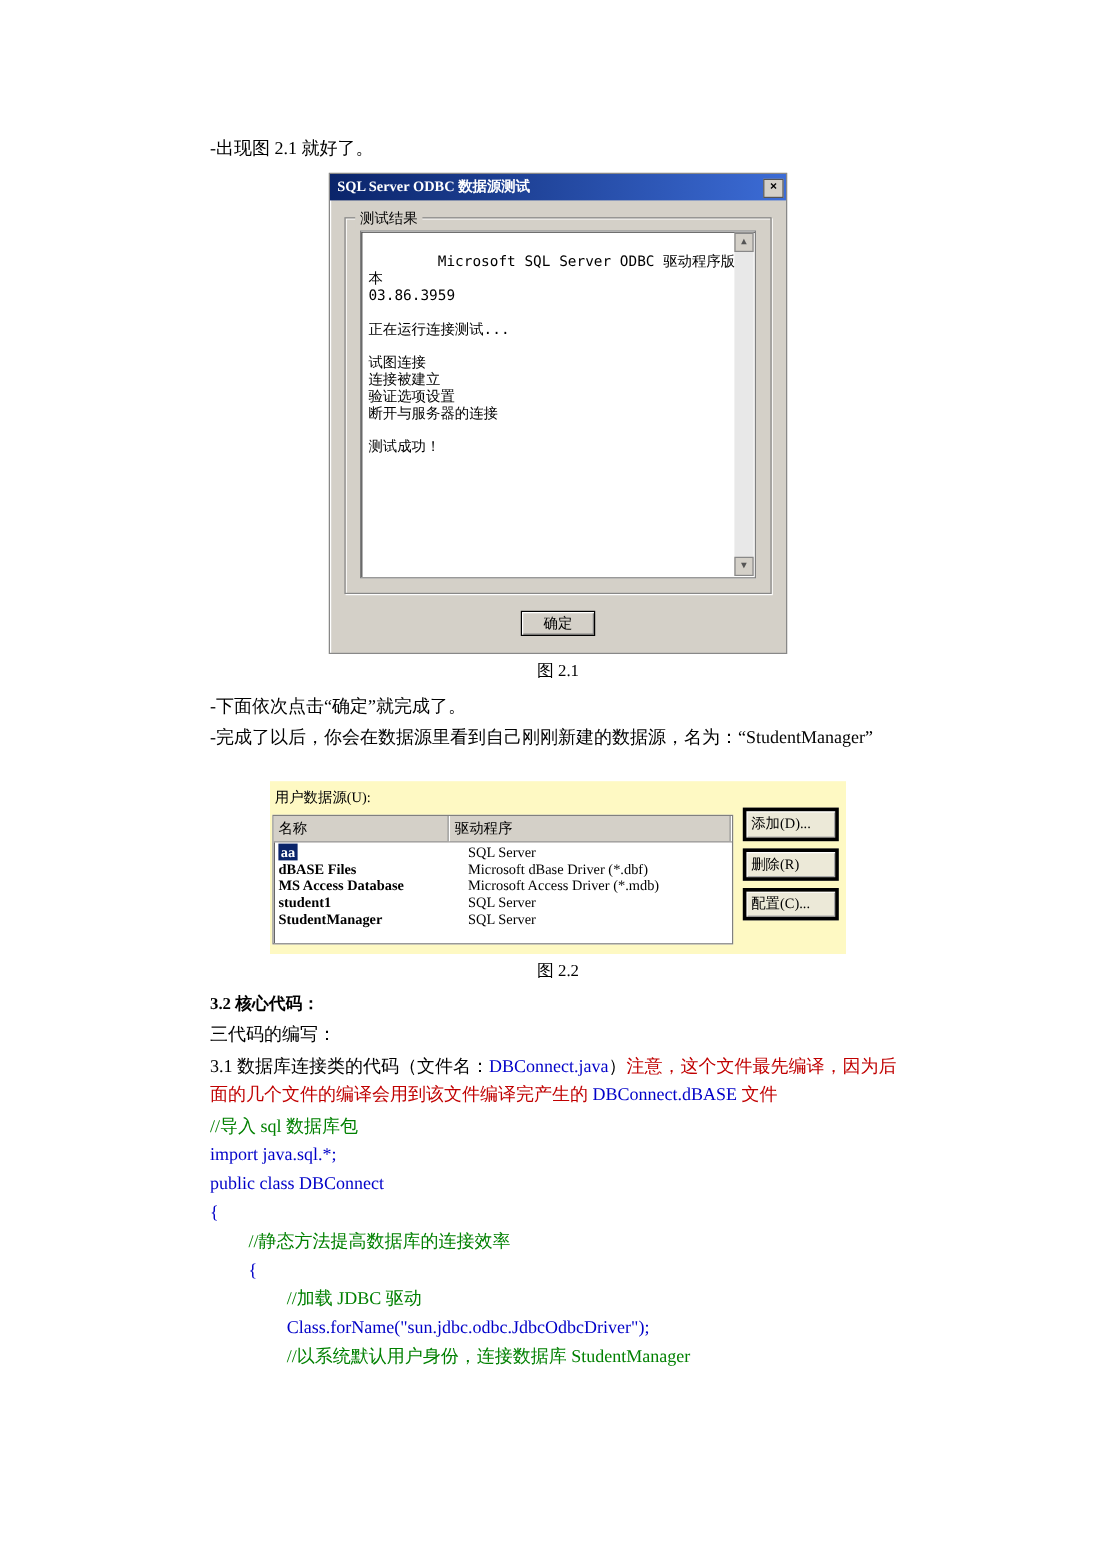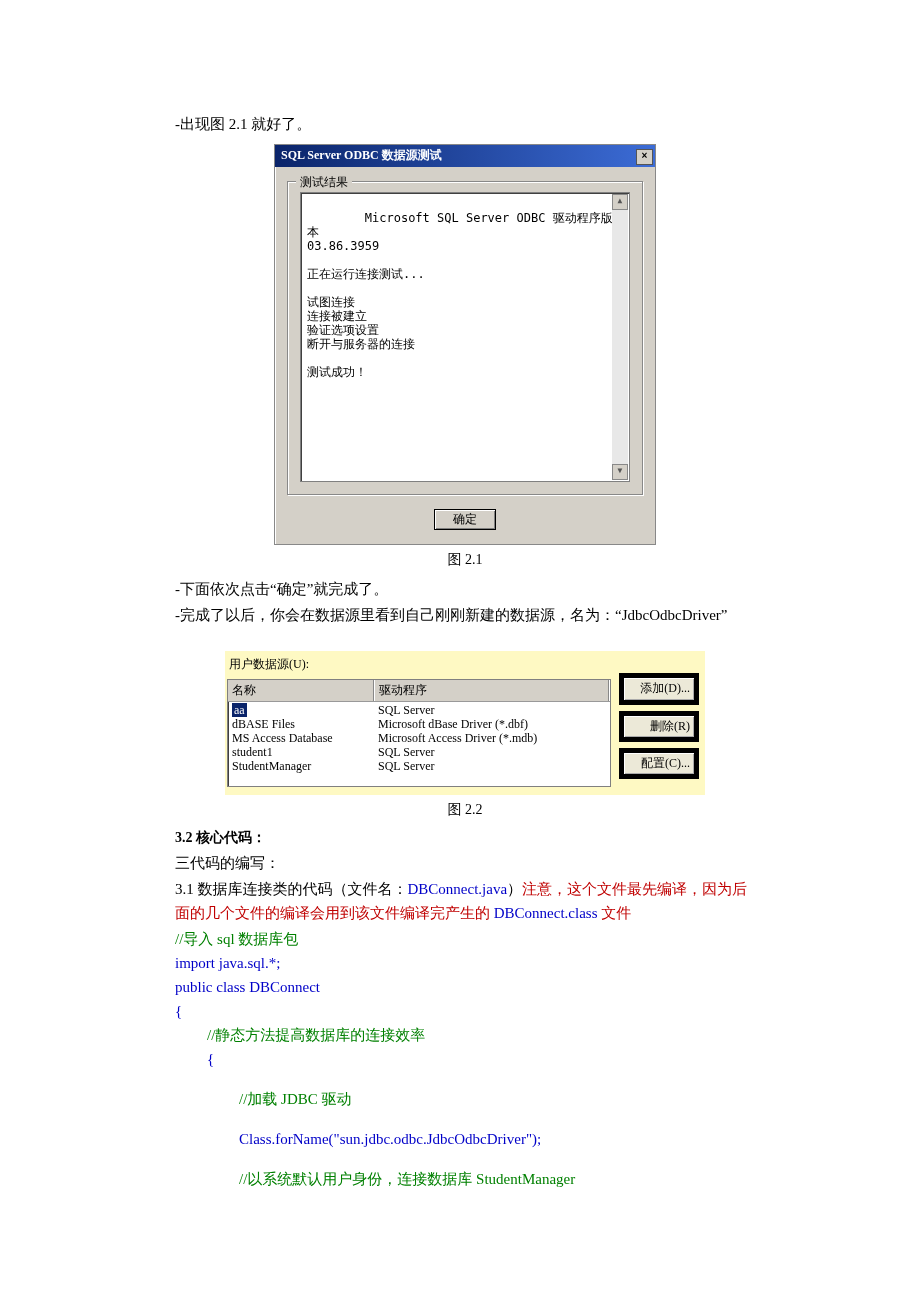--- a/index.html
+++ b/index.html
@@ -127,43 +127,43 @@
   .ds-header div {
     padding: 1px 4px;
     border-right: 1px solid #fff;
     box-shadow: inset -1px 0 0 #888;
     font-size: 12px;
   }
   .ds-col-name { width: 138px; }
   .ds-col-drv  { flex: 1; }
   .ds-rows { padding: 1px 0 0 0; }
   .ds-row { display: flex; font-size: 12px; line-height: 14px; padding: 0 4px; }
-  .ds-row .c1 { width: 146px; white-space: nowrap; }
+  .ds-row .c1 { width: 158px; white-space: nowrap; font-weight: bold; }
   .ds-row .c2 { flex:1; white-space: nowrap; }
   .ds-row.selected .c1-inner {
     background: #0a246a; color:#fff; padding: 0 2px;
   }
   .ds-right { width: 80px; padding: 22px 6px 0 0; display:flex; flex-direction:column; gap:6px; }
   .ds-right .winbtn2 {
     background: #ece9d8;
-    border: 5px solid #000000;
+    border: 3px solid #000000;
     box-shadow: inset 1px 1px 0 #fff, inset -1px -1px 0 #aaa;
     padding: 1px 4px;
     font-size: 12px;
-    text-align: right;
+    text-align: left;
     cursor: default;
   }
   h4.sec { font-weight: bold; font-size: 14px; margin: 6px 0 2px 0; font-family:"SimHei","SimSun"; }
   .bold { font-weight: normal; font-family:"SimHei","SimSun"; }
   .red  { color: #c00000; }
   .blue { color: #0000c8; font-family: "Times New Roman","SimSun",serif; }
   .code-line { font-family: "Times New Roman","SimSun",serif; }
   .green { color: #008000; font-family: "Times New Roman","SimSun",serif; }
   .indent1 { padding-left: 32px; }
-  .indent2 { padding-left: 64px; margin-top: 16px; }
+  .indent2 { padding-left: 64px; }
 </style>
 </head>
 <body>
 
 <div class="page">
 
   <div class="body-text">-出现图 2.1 就好了。</div>
 
   <div class="dialog">
     <div class="titlebar">
@@ -192,21 +192,21 @@
       </div>
     </div>
     <div class="dlg-btnbar">
       <button class="winbtn">确定</button>
     </div>
   </div>
 
   <div class="caption">图 2.1</div>
 
   <div class="body-text">-下面依次点击“确定”就完成了。</div>
-  <div class="body-text">-完成了以后，你会在数据源里看到自己刚刚新建的数据源，名为：“JdbcOdbcDriver”</div>
+  <div class="body-text">-完成了以后，你会在数据源里看到自己刚刚新建的数据源，名为：“StudentManager”</div>
 
   <div class="ds-panel">
     <div class="ds-left">
       <div class="ds-label">
         <span>用户数据源(U):</span>
       </div>
       <div class="ds-list">
         <div class="ds-header">
           <div class="ds-col-name">名称</div>
           <div class="ds-col-drv">驱动程序</div>
@@ -247,21 +247,21 @@
       </div>
     </div>
   </div>
 
   <div class="caption">图 2.2</div>
 
   <h4 class="sec">3.2 核心代码：</h4>
   <div class="bold">三代码的编写：</div>
 
   <div class="body-text">
-    <span>3.1 数据库连接类的代码（文件名：</span><span class="blue">DBConnect.java</span><span>）</span><span class="red">注意，这个文件最先编译，因为后面的几个文件的编译会用到该文件编译完产生的 </span><span class="blue">DBConnect.class</span><span class="red"> 文件</span>
+    <span>3.1 数据库连接类的代码（文件名：</span><span class="blue">DBConnect.java</span><span>）</span><span class="red">注意，这个文件最先编译，因为后面的几个文件的编译会用到该文件编译完产生的 </span><span class="blue">DBConnect.dBASE</span><span class="red"> 文件</span>
   </div>
 
   <div class="green code-line">//导入 sql 数据库包</div>
   <div class="blue code-line">import java.sql.*;</div>
   <div class="blue code-line">public class DBConnect</div>
   <div class="blue code-line">{</div>
   <div class="green code-line indent1">//静态方法提高数据库的连接效率</div>
   <div class="blue code-line indent1">{</div>
   <div class="green code-line indent2">//加载 JDBC 驱动</div>
   <div class="blue code-line indent2">Class.forName("sun.jdbc.odbc.JdbcOdbcDriver");</div>

